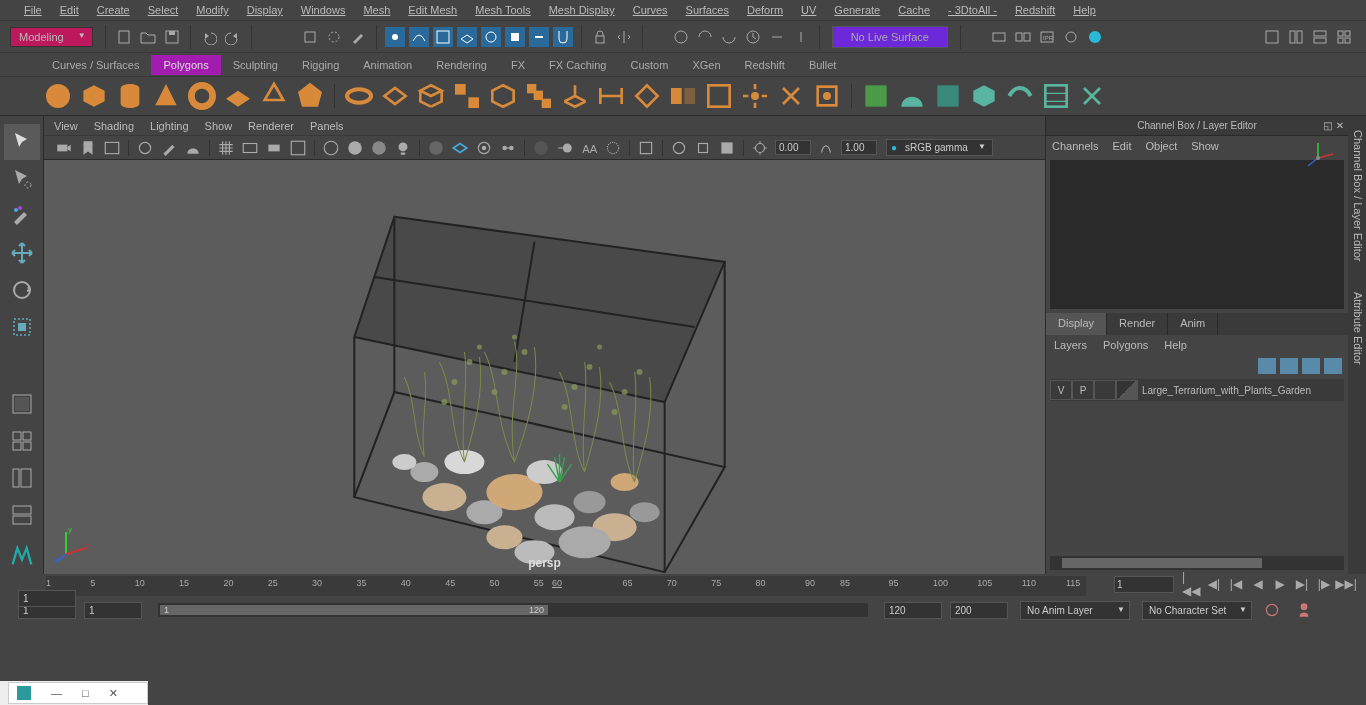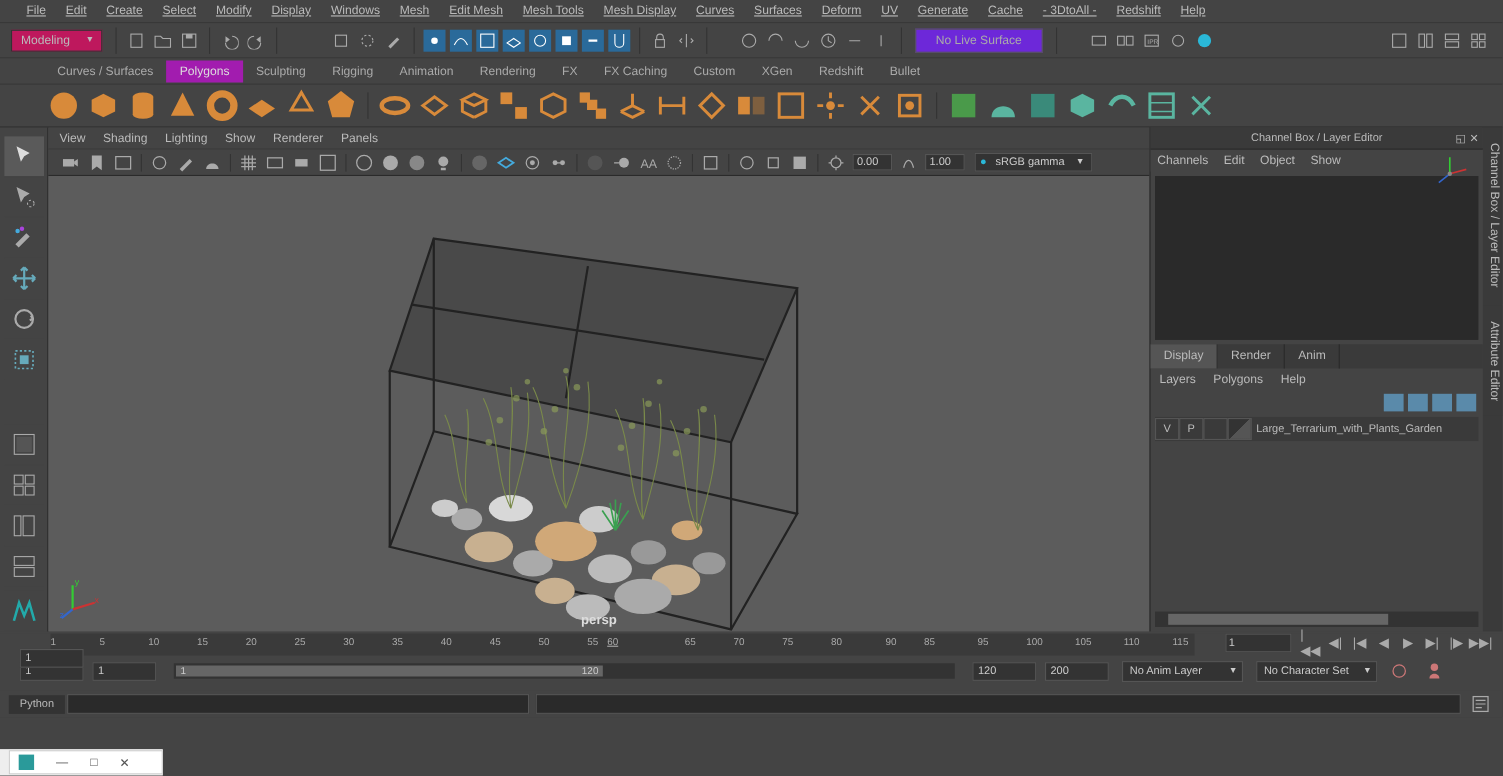--- a/index.html
+++ b/index.html
@@ -909,31 +909,20 @@
         </svg>
       </div>
     <div class="pt-icon">
         <svg viewBox="0 0 16 16">
           <path d="M4 14c0-5 8-5 8 0" fill="#c77"></path>
           <circle cx="8" cy="5" r="3" fill="#c77"></circle>
         </svg>
       </div>
   </div>
 
-  <div class="cmd-row">
-    <div class="cmd-lang">Python</div>
-    <div class="cmd-input"></div>
-    <div class="cmd-result"></div>
-    <div class="pt-icon">
-        <svg viewBox="0 0 16 16">
-          <rect x="2" y="2" width="12" height="12" fill="none" stroke="#aaa"></rect>
-          <path d="M4 5h8M4 8h8M4 11h5" stroke="#aaa"></path>
-        </svg>
-      </div>
-  </div>
 </div>
 
 <div class="taskbar">
   <div class="task-item">
     <div class="teal-icon"></div>
     <span>—</span>
     <span>□</span>
     <span>✕</span>
   </div>
 </div>

